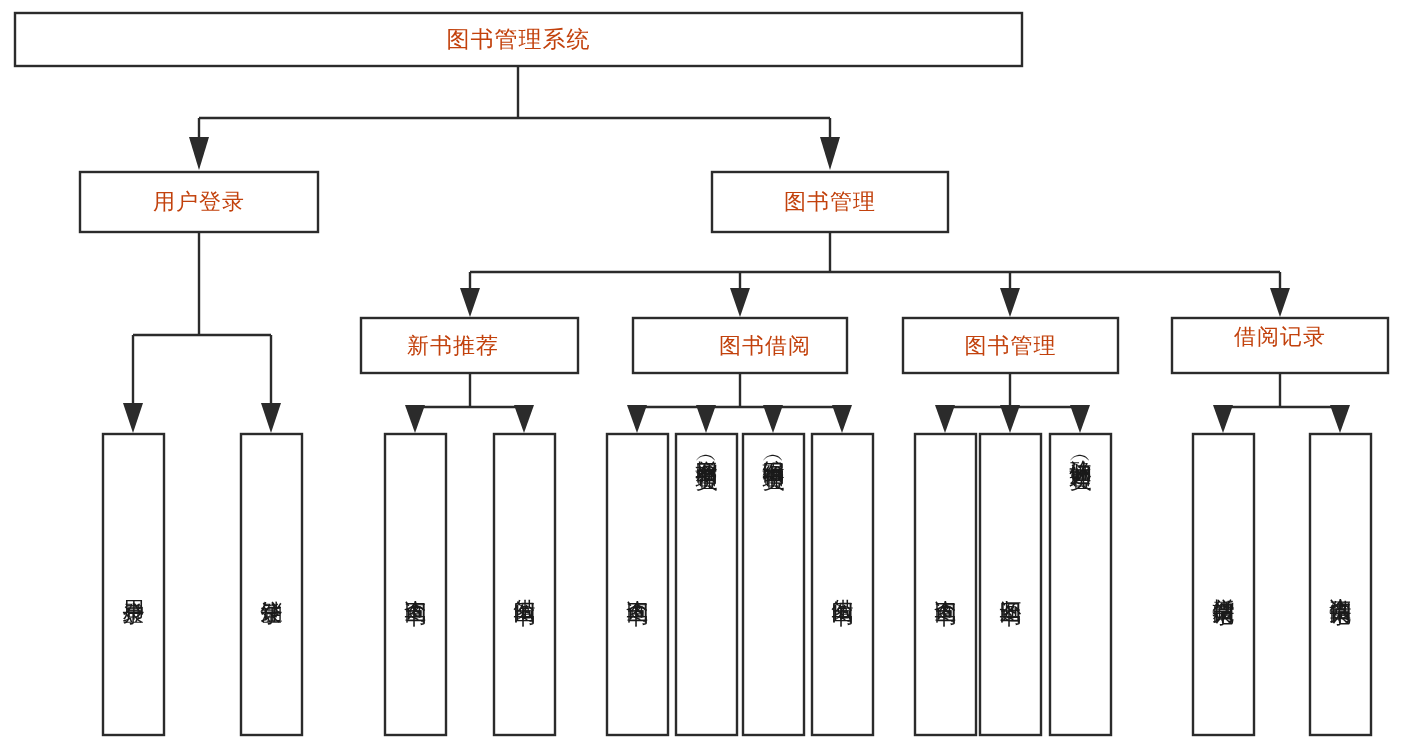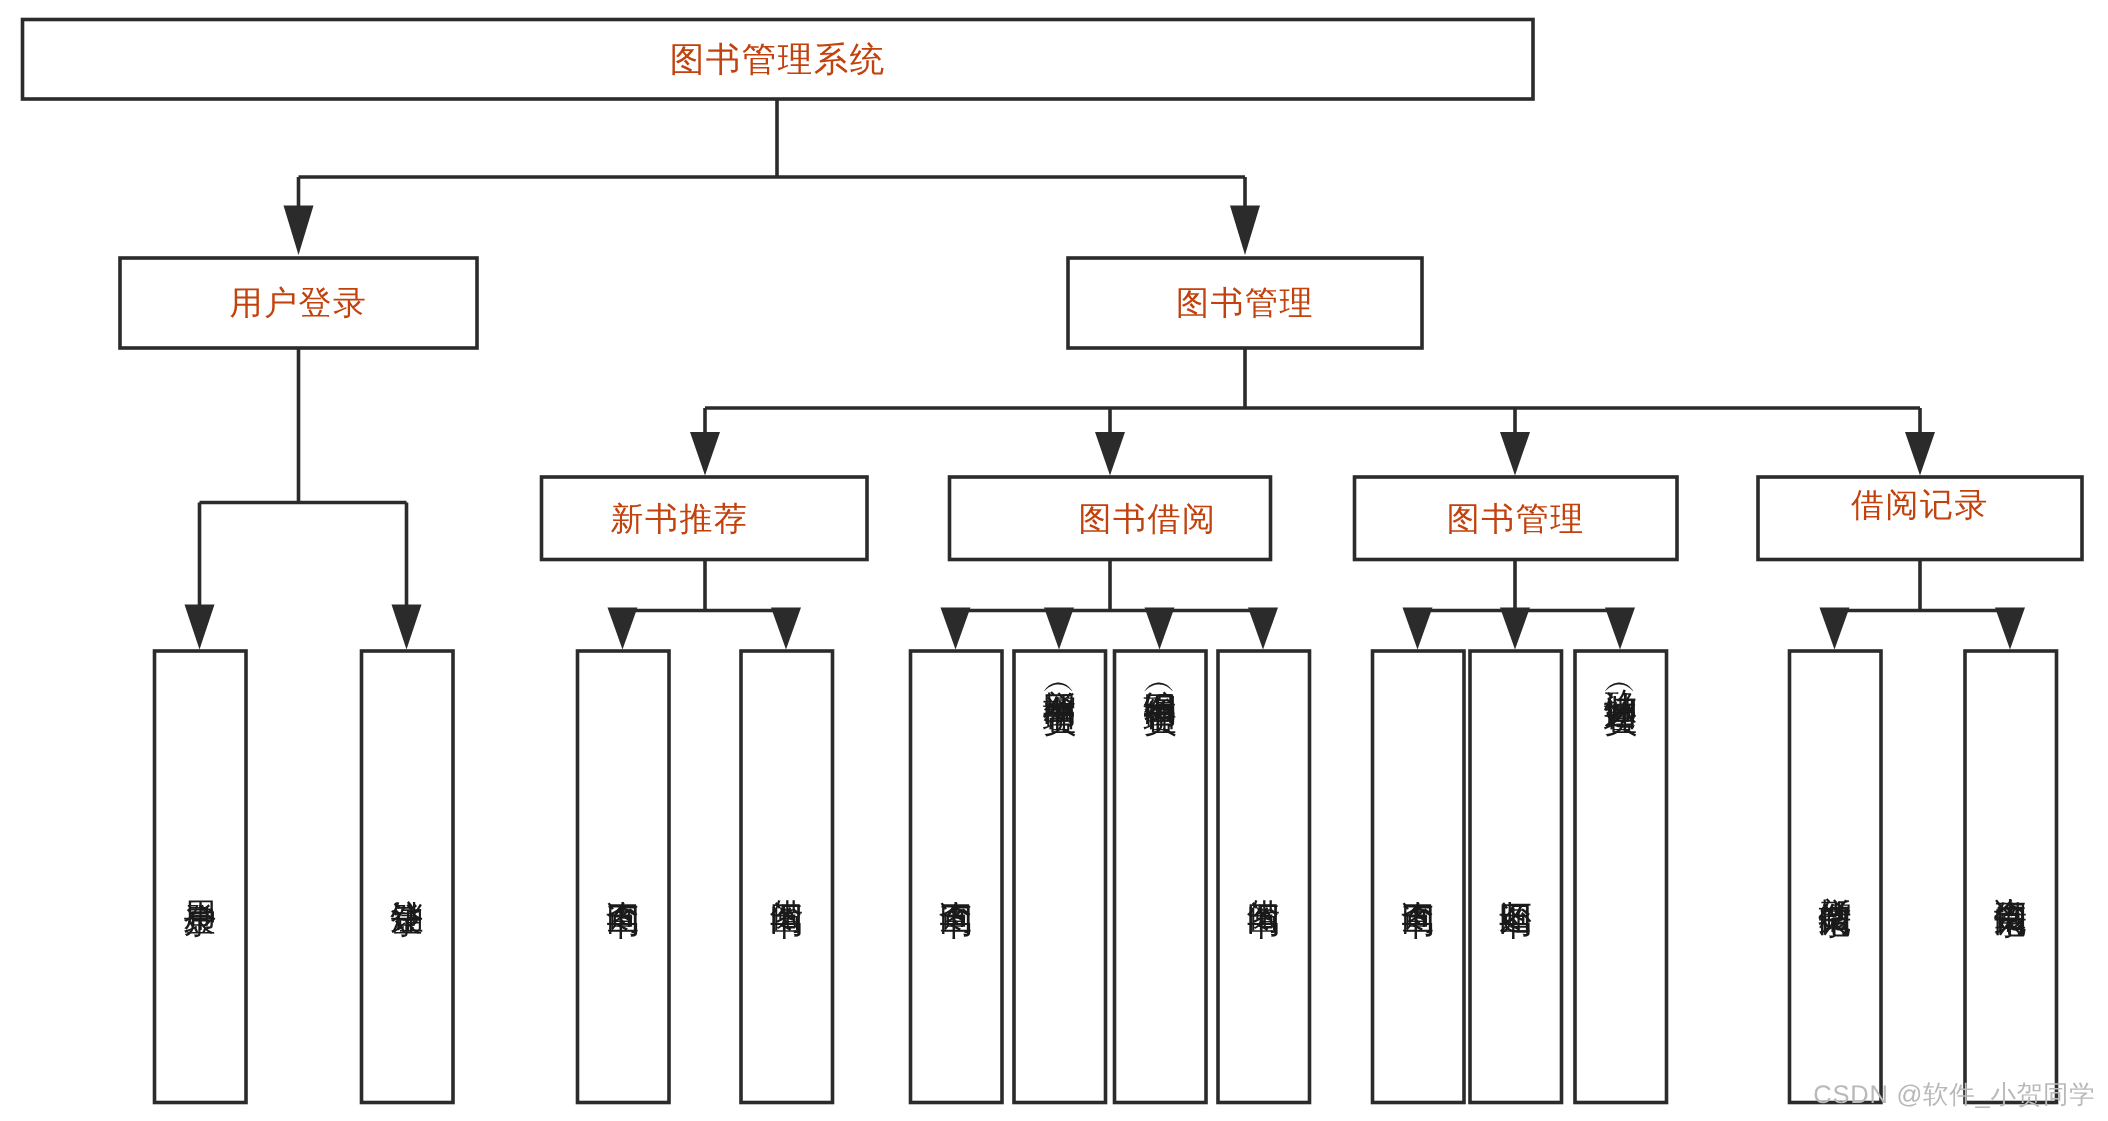--- a/index.html
+++ b/index.html
@@ -232,15 +232,14 @@
     <span class="vtext" style="margin-top:8px;">确认归还（管理员）</span>
   </div>
 
   <div class="vtext-wrap" style="left:1193px; top:434px; width:61px; height:301px;">
     <span class="vtext">新增借阅记录</span>
   </div>
   <div class="vtext-wrap" style="left:1310px; top:434px; width:61px; height:301px;">
     <span class="vtext">查询借阅记录</span>
   </div>
 
-  <div id="watermark">CSDN @软件_小贺同学</div>
 
 </div>
 
 </body></html>

